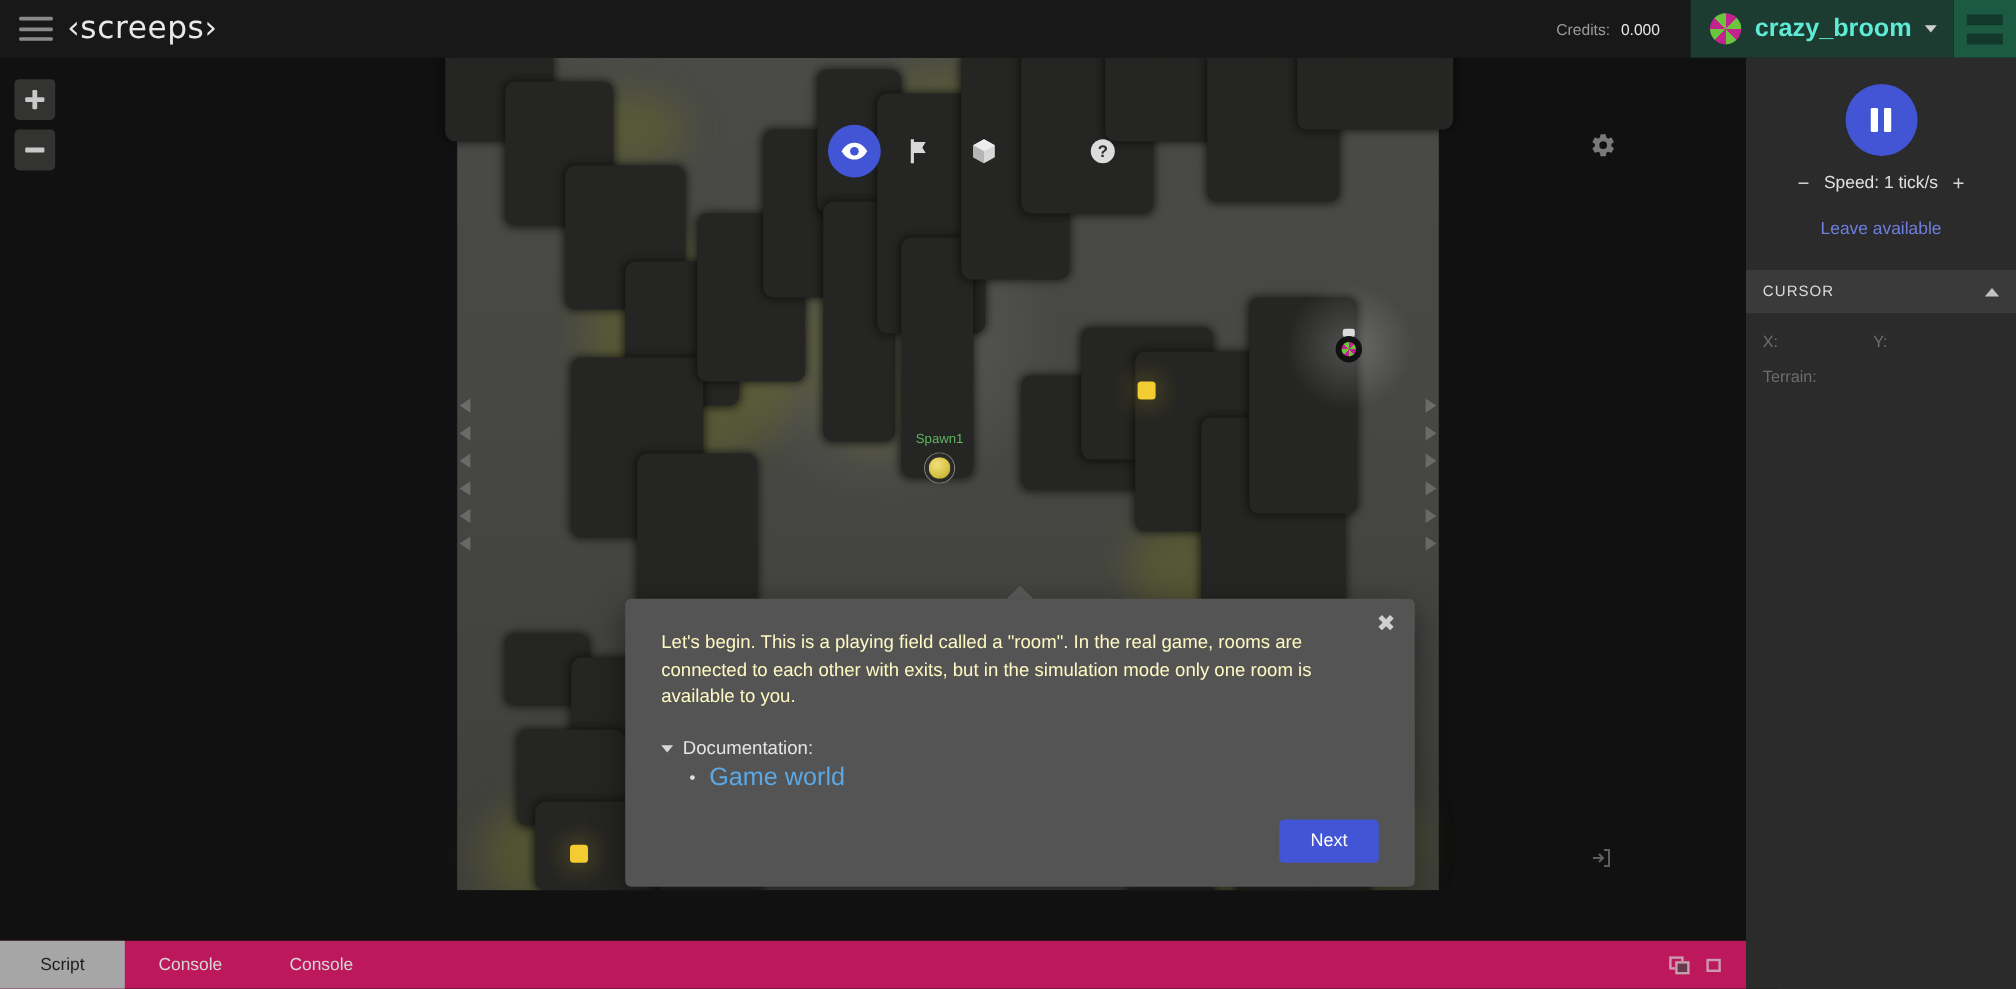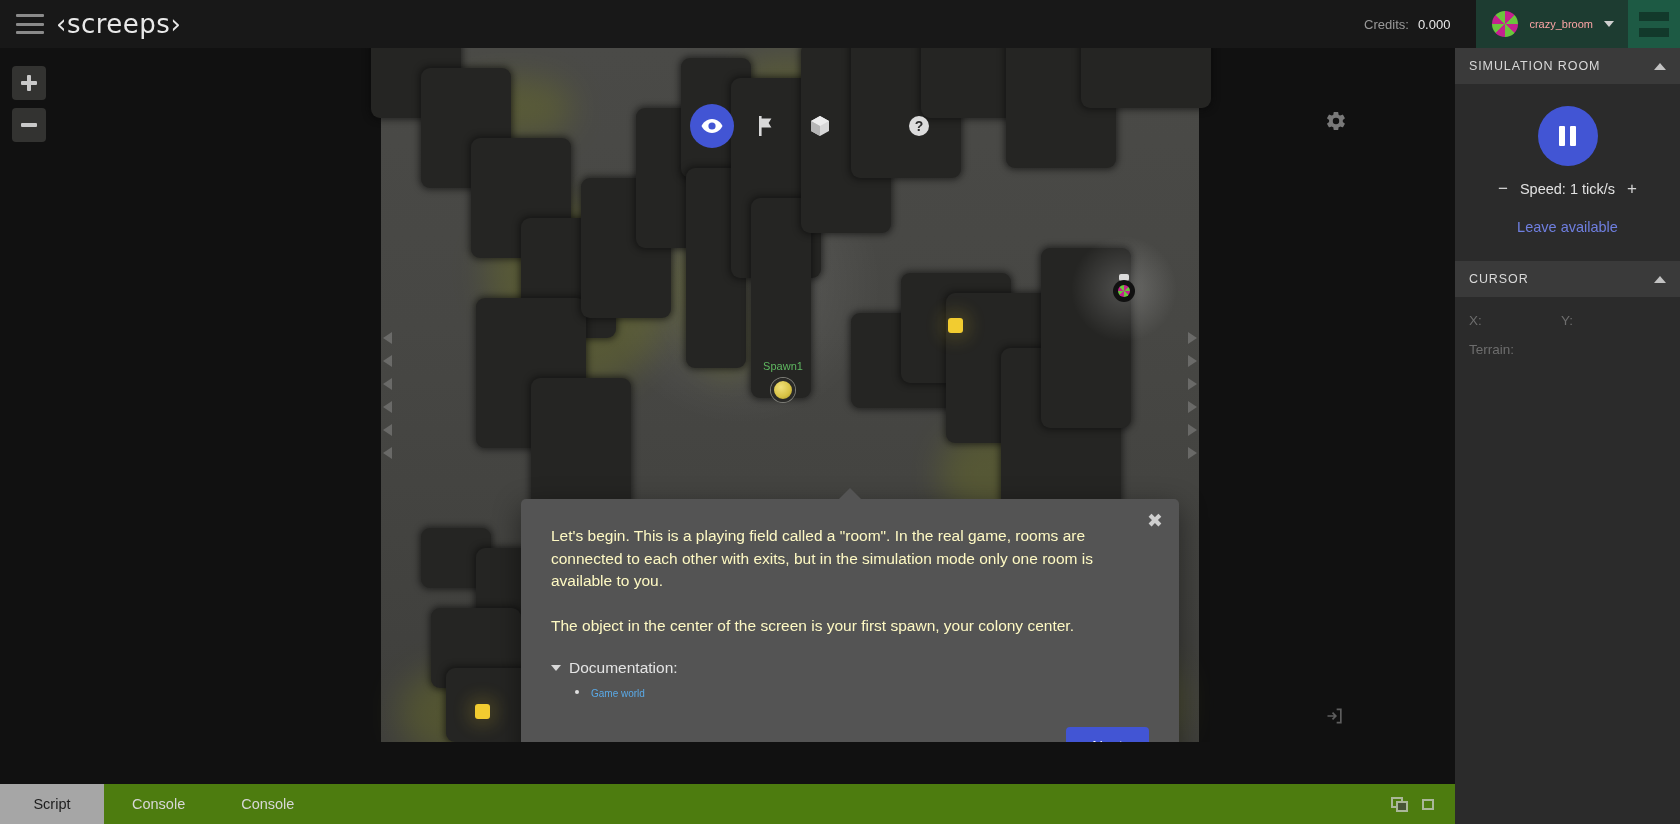--- a/index.html
+++ b/index.html
@@ -44,21 +44,21 @@
   #badge {
     width: 26px; height: 26px; border-radius: 50%;
     background:
       conic-gradient(from 0deg,
         #c4228f 0deg 45deg, #6bc63d 45deg 90deg,
         #c4228f 90deg 135deg, #6bc63d 135deg 180deg,
         #c4228f 180deg 225deg, #6bc63d 225deg 270deg,
         #c4228f 270deg 315deg, #6bc63d 315deg 360deg);
     flex: none;
   }
-  #username { font-size: 11px; font-weight: normal; color: #fca5a5; white-space: nowrap; }
+  #username { font-size: 21px; font-weight: bold; color: #5eead4; white-space: nowrap; }
   #usercaret {
     width: 0; height: 0; border-left: 5px solid transparent;
     border-right: 5px solid transparent; border-top: 6px solid #cfcfcf;
   }
   #rightburger {
     width: 52px; height: 48px; background: #1d5a44;
     display: flex; flex-direction: column; justify-content: center;
     align-items: center; gap: 7px; cursor: pointer; flex: none;
   }
   #rightburger i { display: block; width: 30px; height: 9px; background: #12392b; }
@@ -207,21 +207,21 @@
   #doc-header .tri {
     width: 0; height: 0; border-left: 5px solid transparent;
     border-right: 5px solid transparent; border-top: 6px solid #d8d8d8;
   }
   #doc-list { list-style: none; margin: 0 0 8px 24px; }
   #doc-list li { position: relative; padding-left: 16px; line-height: 22px; }
   #doc-list li:before {
     content: ""; position: absolute; left: 0; top: 9px;
     width: 4px; height: 4px; border-radius: 50%; background: #e0e0e0;
   }
-  #doc-list a { color: #5aa9e6; font-size: 10px; text-decoration: none; cursor: pointer; }
+  #doc-list a { color: #5aa9e6; font-size: 21px; text-decoration: none; cursor: pointer; }
   #dlgfoot { display: flex; justify-content: flex-end; margin-top: 22px; }
   #nextbtn {
     background: #4255d4; color: #fff; border: none; border-radius: 4px;
     padding: 0 26px; height: 36px; font-size: 15px; cursor: pointer;
     font-family: "Liberation Sans", sans-serif;
   }
 
   
   #sidebar {
     position: absolute; top: 48px; right: 0; width: 225px; height: 776px;
@@ -252,21 +252,21 @@
     display: block; text-align: center; color: #6f7fe0; font-size: 14.5px;
     text-decoration: none; cursor: pointer; margin-bottom: 4px;
   }
   #cursorbody { padding: 16px 14px; font-size: 13.5px; color: #6d6d6d; }
   #cursorbody .row { display: flex; margin-bottom: 14px; }
   #cursorbody .row .c1 { width: 92px; }
 
   
   #bottom {
     position: absolute; left: 0; bottom: 0; width: 1455px; height: 40px;
-    background: #4d7c0f; display: flex; align-items: stretch; z-index: 38;
+    background: #be185d; display: flex; align-items: stretch; z-index: 38;
   }
   .tab {
     display: flex; align-items: center; justify-content: center;
     padding: 0 28px; font-size: 14.5px; color: #d7d7d7; cursor: pointer;
     min-width: 104px;
   }
   .tab.active { background: #a6a6a6; color: #1d1d1d; }
   #bottom-spacer { flex: 1 1 auto; }
   #winicons { display: flex; align-items: center; gap: 12px; padding-right: 18px; }
   .winicon { width: 17px; height: 15px; position: relative; cursor: pointer; opacity: .72; }
@@ -445,44 +445,39 @@
 
     <div id="enterbtn">
       <svg width="20" height="20" viewBox="0 0 24 24">
         <path fill="none" stroke="#bdbdbd" stroke-width="2" d="M14 4h5v16h-5 M3 12h10 M9 8l4 4-4 4"></path>
       </svg>
     </div>
 
     <div id="dialog">
       <div id="dlgclose">✖</div>
       <p>Let's begin. This is a playing field called a "room". In the real game, rooms are connected to each other with exits, but in the simulation mode only one room is available to you.</p>
-      <p>The object in the center of the screen is your first spawn, your colony center.</p>
       <div id="doc-header">
         <span class="tri"></span>
         <span>Documentation:</span>
       </div>
       <ul id="doc-list">
         <li>
           <a>Game world</a>
         </li>
       </ul>
       <div id="dlgfoot">
         <button id="nextbtn">Next</button>
       </div>
     </div>
   </div>
 
   <div id="belowstrip"></div>
 
   <div id="sidebar">
 
-    <div class="sb-head">
-      <span>SIMULATION ROOM</span>
-      <span class="chev"></span>
-    </div>
     <div class="sb-body">
       <div id="pausebtn">
         <i></i>
         <i></i>
       </div>
       <div id="speedrow">
         <span class="step">−</span>
         <span>Speed: 1 tick/s</span>
         <span class="step">+</span>
       </div>

